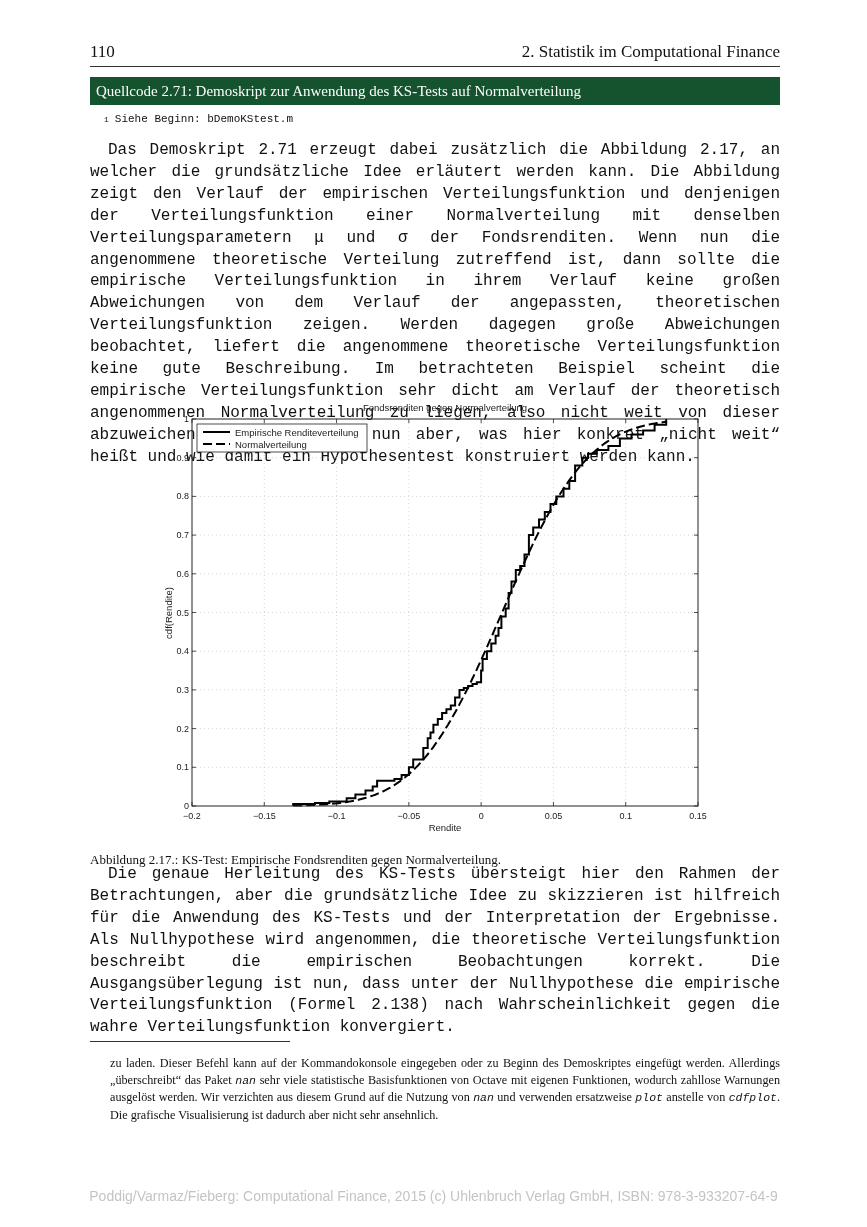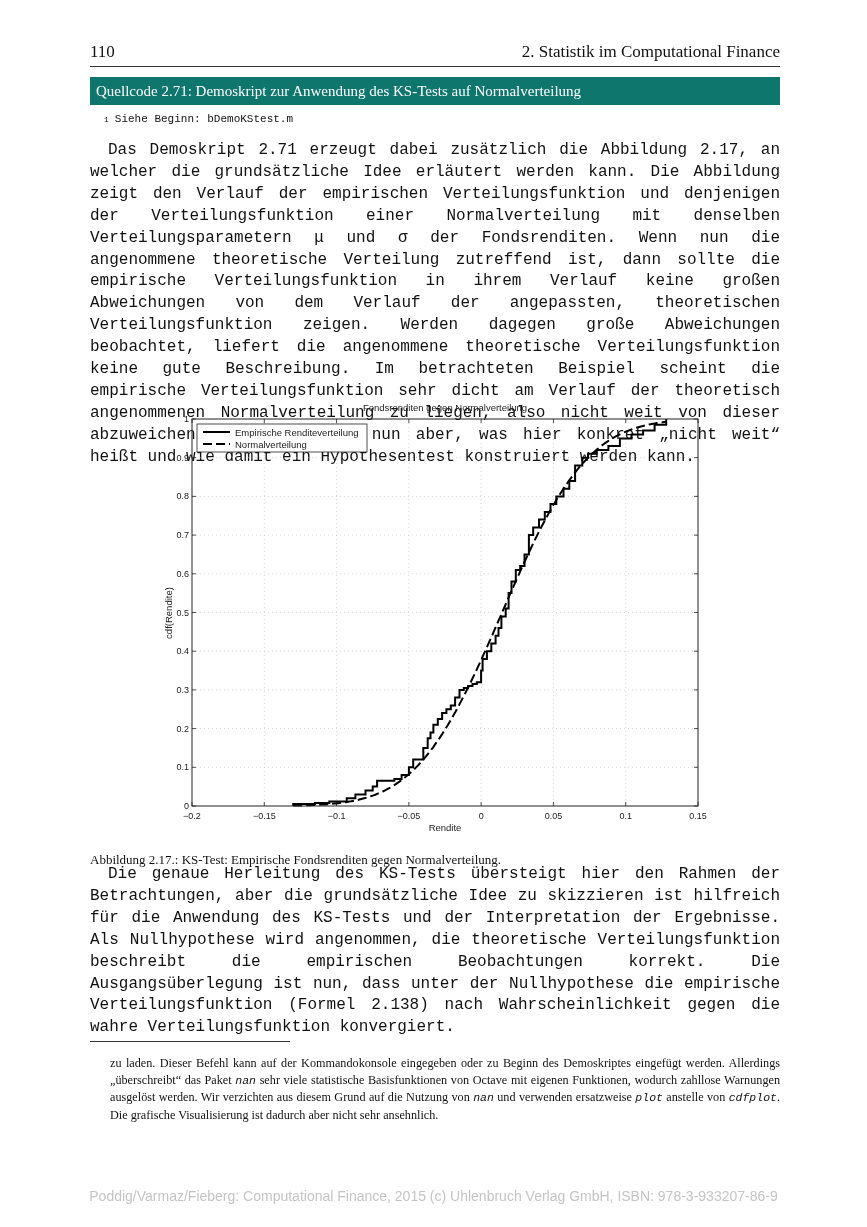--- a/index.html
+++ b/index.html
@@ -1,20 +1,20 @@
 <!DOCTYPE html>
 <html><head>
 <meta charset="utf-8">
 <style>
   html, body { margin:0; padding:0; background:#ffffff; }
   body { width:867px; height:1227px; position:relative; overflow:hidden; font-family:"Liberation Serif", serif; color:#111; }
   .header { position:absolute; left:90px; top:40px; width:690px; height:26px; border-bottom:1px solid #333; }
   .page-num { position:absolute; left:0; top:2px; font-size:17px; }
   .chapter { position:absolute; right:0; top:2px; font-size:17px;text-align:center; }
-  .listing-bar { position:absolute; left:90px; top:77px; width:690px; height:28px; background:#0f766e; color:#fff; font-size:15px; line-height:28px; padding-left:6px; box-sizing:border-box; }
+  .listing-bar { position:absolute; left:90px; top:77px; width:690px; height:28px; background:#14532d; color:#fff; font-size:15px; line-height:28px; padding-left:6px; box-sizing:border-box; }
   .code-line { position:absolute; left:104px; top:113px; font-family:"Liberation Mono", monospace; font-size:11px; color:#111; }
   .code-line .ln { font-size:8px; margin-right:6px; }
   .para { position:absolute; left:90px; width:690px; font-size:16px; line-height:21.9px; text-align:justify; }
   .para p { margin:0; text-indent:18px;font-family:Liberation Mono, monospace; }
   #p1 { top:140px; }
   #p2 { top:864px; }
   .caption { position:absolute; left:90px; top:852px; font-size:13px; }
   .footrule { position:absolute; left:90px; top:1041px; width:200px; border-top:1px solid #333; }
   .footnote { position:absolute; left:110px; top:1055px; width:670px; font-size:12.2px; line-height:17.2px; text-align:justify; }
   .footnote code { font-family:"Liberation Mono", monospace; font-size:11.5px;font-style:italic; }
@@ -135,13 +135,13 @@
 
 <div class="caption">Abbildung 2.17.: KS-Test: Empirische Fondsrenditen gegen Normalverteilung.</div>
 
 <div class="para" id="p2">
   <p>Die genaue Herleitung des KS-Tests übersteigt hier den Rahmen der Betrachtungen, aber die grundsätzliche Idee zu skizzieren ist hilfreich für die Anwendung des KS-Tests und der Interpretation der Ergebnisse. Als Nullhypothese wird angenommen, die theoretische Verteilungsfunktion beschreibt die empirischen Beobachtungen korrekt. Die Ausgangsüberlegung ist nun, dass unter der Nullhypothese die empirische Verteilungsfunktion (Formel 2.138) nach Wahrscheinlichkeit gegen die wahre Verteilungsfunktion konvergiert.</p>
 </div>
 
 <div class="footrule"></div>
 <div class="footnote"><span>zu laden. Dieser Befehl kann auf der Kommandokonsole eingegeben oder zu Beginn des Demoskriptes eingefügt werden. Allerdings „überschreibt“ das Paket </span><code>nan</code><span> sehr viele statistische Basisfunktionen von Octave mit eigenen Funktionen, wodurch zahllose Warnungen ausgelöst werden. Wir verzichten aus diesem Grund auf die Nutzung von </span><code>nan</code><span> und verwenden ersatzweise </span><code>plot</code><span> anstelle von </span><code>cdfplot</code><span>. Die grafische Visualisierung ist dadurch aber nicht sehr ansehnlich.</span></div>
 
-<div class="watermark">Poddig/Varmaz/Fieberg: Computational Finance, 2015  (c) Uhlenbruch Verlag GmbH, ISBN: 978-3-933207-86-9</div>
+<div class="watermark">Poddig/Varmaz/Fieberg: Computational Finance, 2015  (c) Uhlenbruch Verlag GmbH, ISBN: 978-3-933207-64-9</div>
 
 </body></html>

